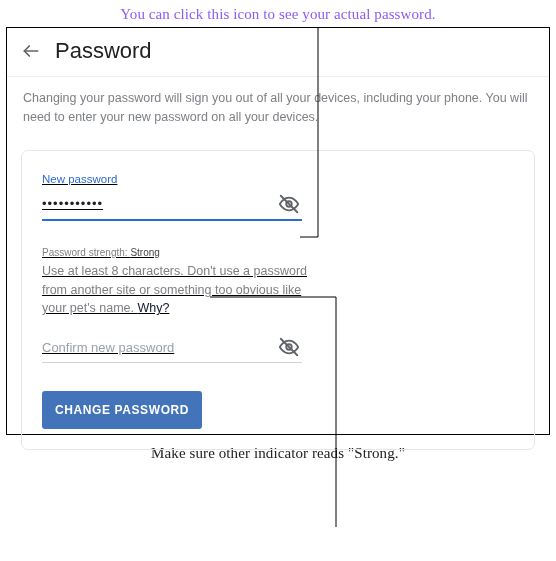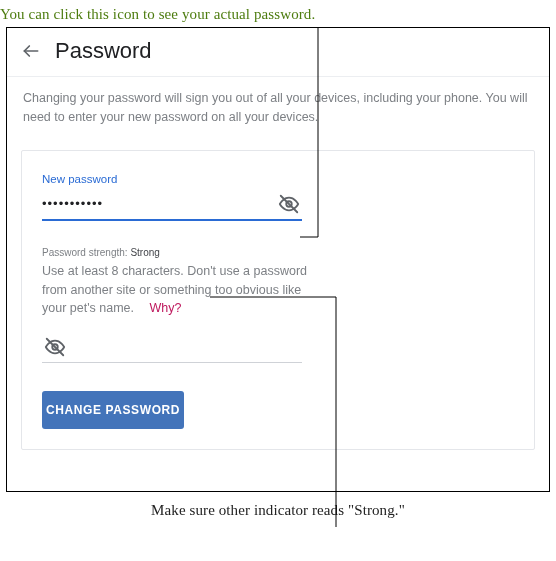--- a/index.html
+++ b/index.html
@@ -4,41 +4,42 @@
 <style>
   * { box-sizing: border-box; margin: 0; padding: 0; }
   body {
     font-family: Arial, Helvetica, sans-serif;
     background: #fff;
     width: 556px;
     height: 561px;
     position: relative;
   }
   .annotation-top {
+    text-align: center;
     font-family: Georgia, 'Times New Roman', serif;
     font-size: 15px;
-    color: #4d7c0f;
+    color: #8b5cf6;
     padding-top: 6px;
     padding-bottom: 4px;
     letter-spacing: 0.1px;
   }
   .annotation-bottom {
     text-align: center;
     font-family: Georgia, 'Times New Roman', serif;
     font-size: 15px;
     color: #222;
     padding-top: 10px;
     letter-spacing: 0.1px;
   }
   .frame {
     border: 1px solid #000;
     margin: 0 6px;
     background: #fff;
     position: relative;
-    height: 465px;
+    height: 408px;
   }
   .header {
     display: flex;
     align-items: center;
     padding: 10px 14px 12px 14px;
   }
   .back-arrow {
     width: 20px;
     height: 20px;
     display: flex;
@@ -66,23 +67,24 @@
     line-height: 1.55;
     margin-bottom: 6px;
   }
   .intro a {
     color: #2a6bd4;
     text-decoration: none;
   }
   .card {
     margin: 10px 14px 14px 14px;
     border: 1px solid #e4e6ea;
-    border-radius: 2px;
+    border-radius: 7px;
     padding: 22px 20px 20px 20px;
     position: relative;
+    text-decoration: underline;
   }
   .field-group {
     position: relative;
     margin-bottom: 26px;
   }
   .field-label {
     font-size: 11.5px;
     color: #2a6bd4;
     margin-bottom: 8px;
     display: block;
@@ -115,21 +117,21 @@
     margin-bottom: 4px;
   }
   .strength-label { color: #7d8085; }
   .tips {
     font-size: 12.5px;
     color: #7d8085;
     line-height: 1.5;
     max-width: 270px;
     margin-bottom: 18px;
   }
-  .tips a { color: #be185d; text-decoration: none; margin-left: 12px; }
+  .tips a { color: #0f172a; text-decoration: none; }
   .confirm-row {
     display: flex;
     align-items: center;
     border-bottom: 1px solid #cfd2d7;
     width: 260px;
     padding-bottom: 4px;
     margin-bottom: 28px;
   }
   .confirm-row input {
     border: none;
@@ -140,21 +142,21 @@
     color: #9aa0a6;
   }
   .confirm-row input::placeholder { color: #9aa0a6; }
   .change-btn {
     background: #4374ba;
     color: #fff;
     border: none;
     font-size: 12px;
     font-weight: 700;
     letter-spacing: 0.6px;
-    padding: 12px 4px;
+    padding: 12px 13px;
     border-radius: 3px;
     cursor: pointer;
   }
   
   .callouts {
     position: absolute;
     inset: 0;
     pointer-events: none;
   }
 </style>
@@ -199,20 +201,21 @@
 
     <div class="strength">
       <span class="strength-label">Password strength: </span><span>Strong</span>
     </div>
 
     <div class="tips">
       <span>Use at least 8 characters. Don't use a password from another site or something too obvious like your pet's name. </span><a href="#">Why?</a>
     </div>
 
     <div class="confirm-row">
+      <input type="text" placeholder="Confirm new password" style="">
       <span class="eye-icon">
         <svg width="22" height="22" viewBox="0 0 24 24" fill="none" stroke="currentColor" stroke-width="2" stroke-linecap="round" stroke-linejoin="round">
           <path d="M2 12s3.5-7 10-7 10 7 10 7-3.5 7-10 7S2 12 2 12z"></path>
           <circle cx="12" cy="12" r="3"></circle>
           <line x1="3" y1="3" x2="21" y2="21"></line>
         </svg>
       </span>
     </div>
 
     <button class="change-btn">CHANGE PASSWORD</button>

